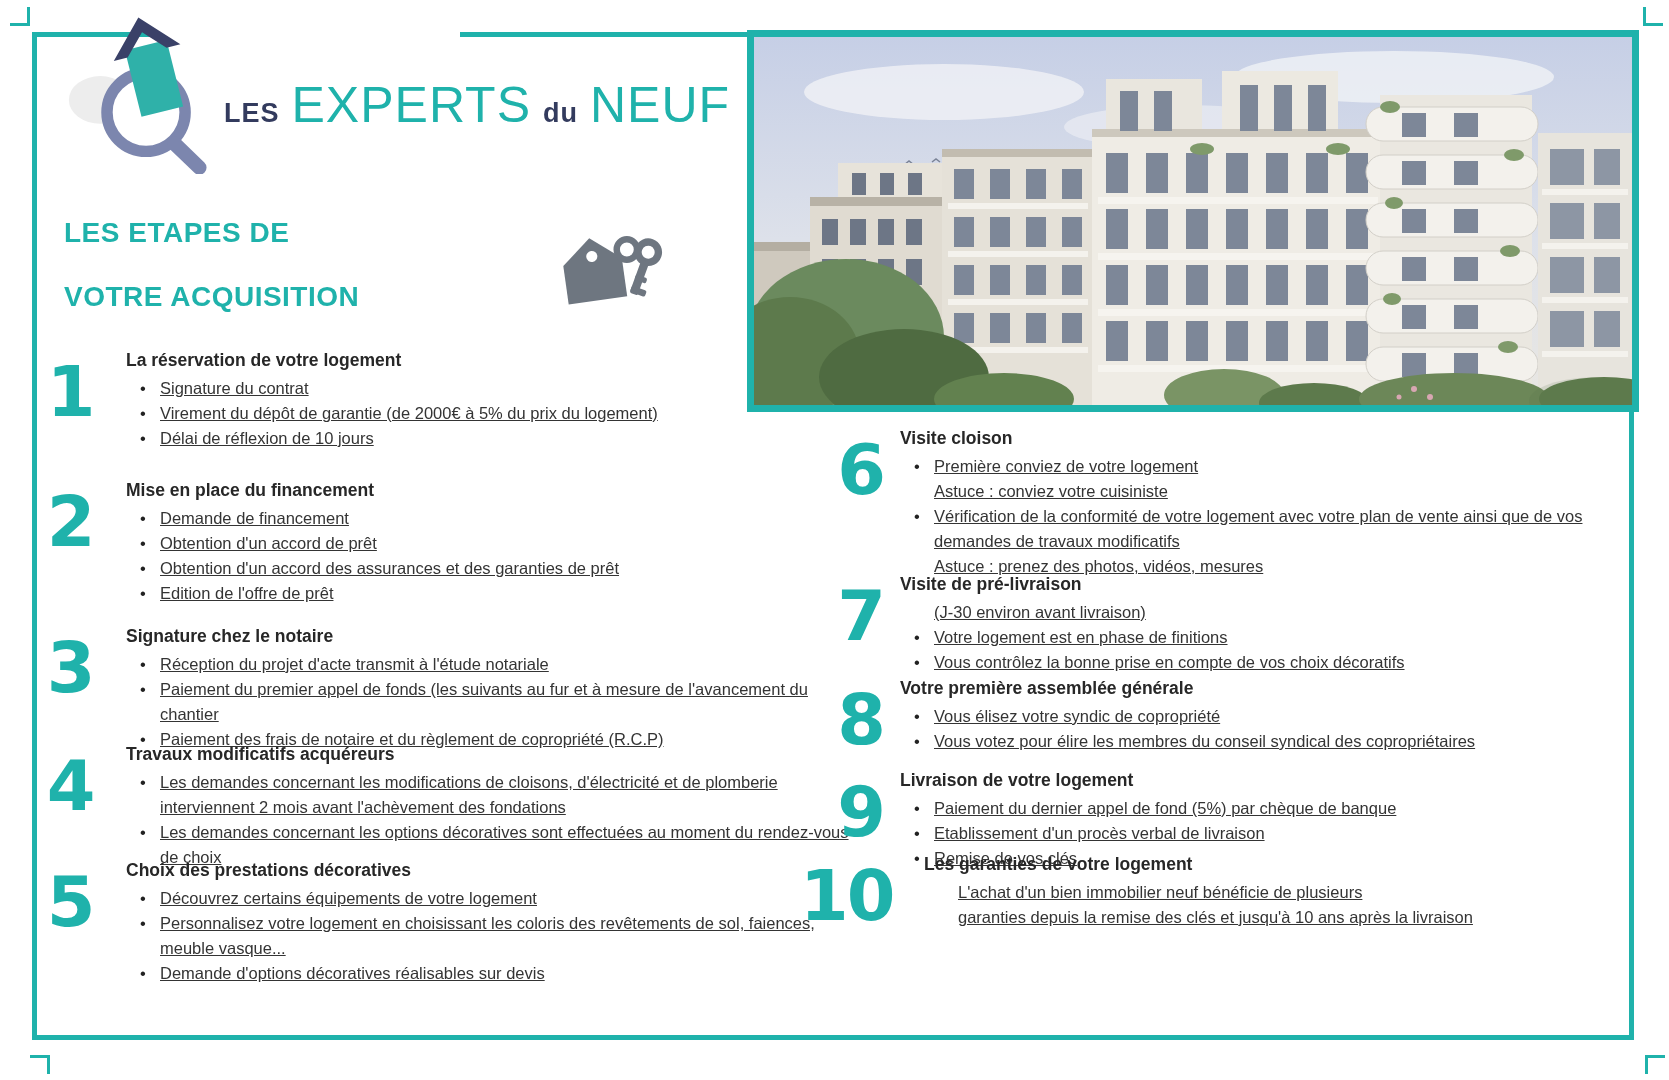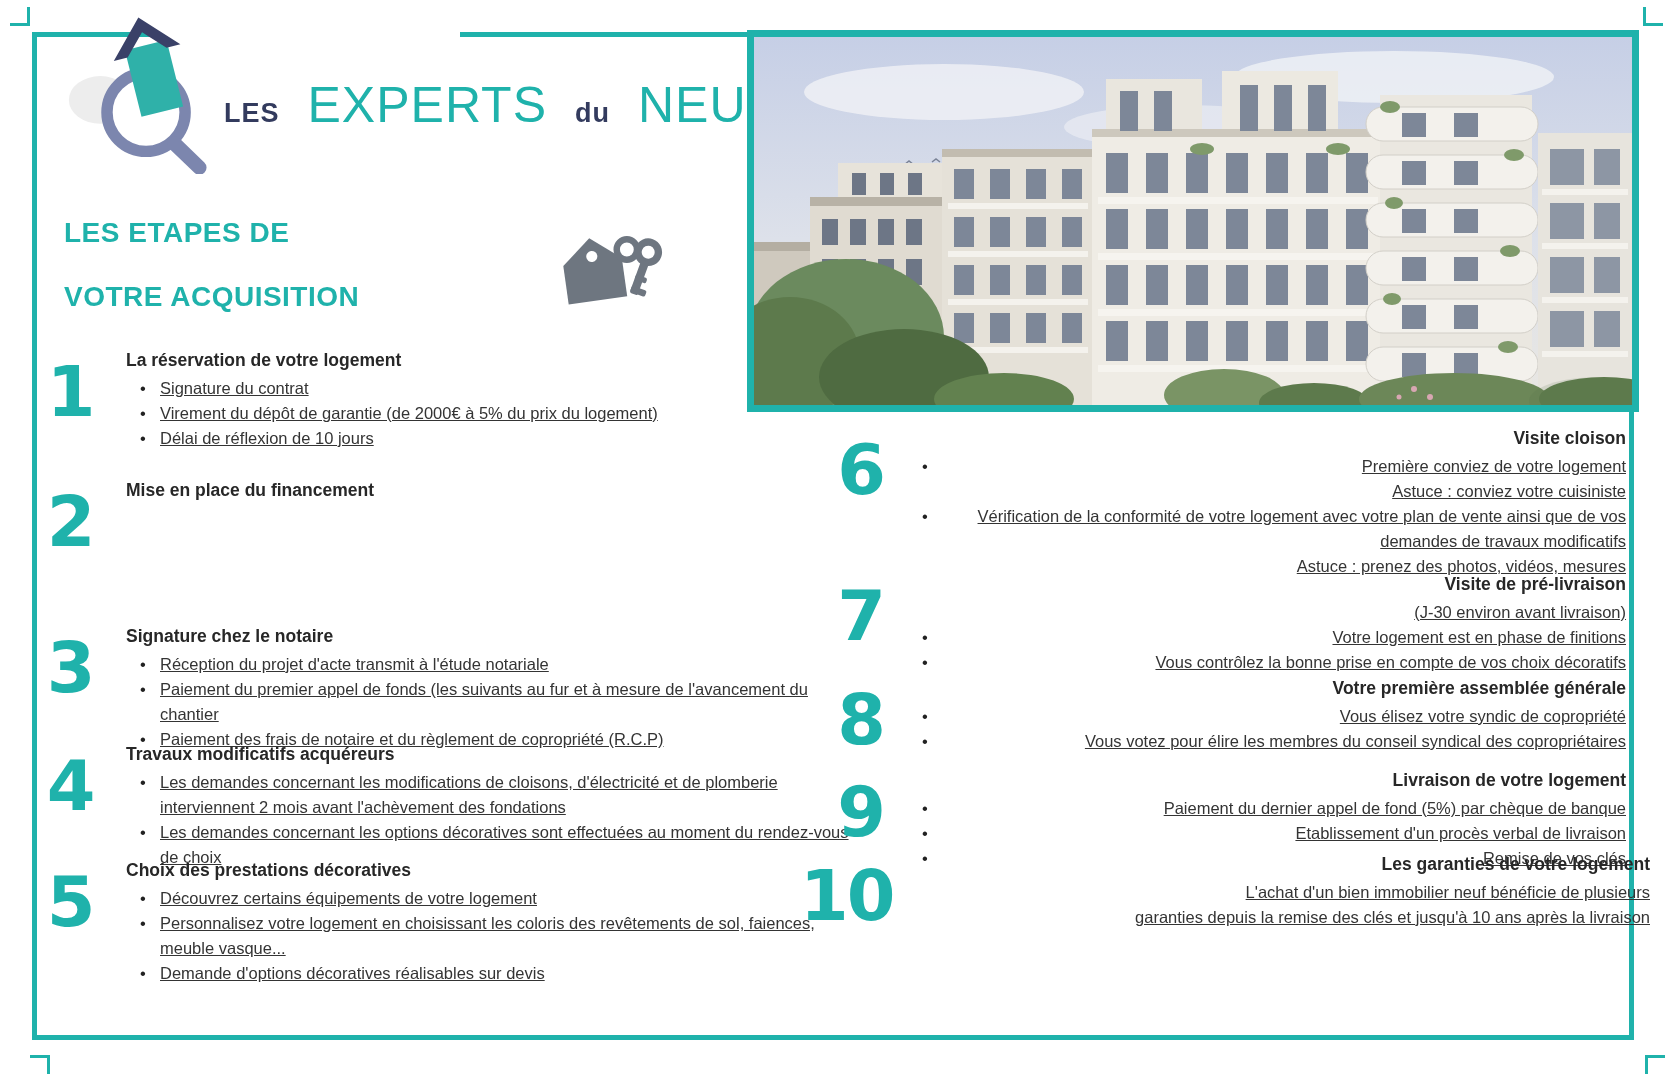--- a/index.html
+++ b/index.html
@@ -13,42 +13,42 @@
   .tick-tl{left:10px;top:7px;border-right:3px solid var(--teal);border-bottom:3px solid var(--teal);}
   .tick-tr{left:1643px;top:7px;border-left:3px solid var(--teal);border-bottom:3px solid var(--teal);}
   .tick-bl{left:30px;top:1055px;border-right:3px solid var(--teal);border-top:3px solid var(--teal);}
   .tick-br{left:1645px;top:1055px;border-left:3px solid var(--teal);border-top:3px solid var(--teal);}
   
   .frame{position:absolute;left:32px;top:32px;width:1602px;height:1008px;
          border:5px solid var(--teal);box-sizing:border-box;}
   .frame-gap{position:absolute;left:150px;top:28px;width:310px;height:14px;background:#fff;}
   
   .logo-graphic{position:absolute;left:66px;top:2px;width:162px;height:172px;}
-  .wordmark{position:absolute;left:224px;top:76px;display:flex;align-items:baseline;gap:28px;white-space:nowrap;}
+  .wordmark{position:absolute;left:224px;top:76px;display:flex;align-items:baseline;gap:12px;white-space:nowrap;}
   .wm-small{font-size:27px;font-weight:700;color:var(--navy);letter-spacing:1px;}
   .wm-big{font-size:50px;font-weight:400;color:var(--teal);letter-spacing:1px;text-align:center;}
   
   .page-title{position:absolute;left:64px;top:201px;font-size:28px;font-weight:700;
               color:var(--teal);line-height:64px;letter-spacing:.5px;}
   .keys-icon{position:absolute;left:553px;top:220px;width:120px;height:95px;}
   
   .photo{position:absolute;left:747px;top:30px;width:892px;height:382px;
          border:7px solid var(--teal);box-sizing:border-box;background:#dfe3ea;}
   .photo svg{display:block;width:100%;height:100%;}
   
   .steps-column{position:absolute;top:0;bottom:0;}
   .col-left{left:42px;width:790px;}
   .col-right{left:800px;width:850px;}
   .step{position:absolute;left:0;display:flex;align-items:flex-start;}
   .step-number{color:var(--teal);font-weight:700;font-size:70px;line-height:72px;margin-top:6px;
                font-family:"DejaVu Sans",sans-serif;letter-spacing:-2px;}
   .col-left .step-number{width:56px;text-align:center;flex:0 0 56px;}
   .col-right .step-number{width:84px;text-align:right;flex:0 0 84px;}
   .col-left .step-content{margin-left:28px;width:724px;}
-  .col-right .step-content{margin-left:24px;width:718px;text-align:right;}
+  .col-right .step-content{margin-left:16px;width:718px;}
   .step-title{font-size:17.5px;font-weight:700;color:#272727;margin-bottom:5px;}
   .step-items{list-style:none;margin:0;padding:0;font-size:16.5px;line-height:25px;text-decoration:underline;}
   .step-items li{position:relative;padding-left:34px;}
   .step-items li.bullet::before{content:"•";position:absolute;left:14px;top:0;color:#222;}
   .step-items li.note::before{content:"";}
 </style>
 </head>
 <body>
 
 <div class="page">
@@ -310,20 +310,26 @@
             <li class="bullet">Signature du contrat</li>
             <li class="bullet">Virement du dépôt de garantie (de 2000€ à 5% du prix du logement)</li>
             <li class="bullet">Délai de réflexion de 10 jours</li>
           </ul>
         </div>
       </div>
       <div class="step" style="top: 480px;">
         <div class="step-number">2</div>
         <div class="step-content">
           <div class="step-title">Mise en place du financement</div>
+          <ul class="step-items">
+            <li class="bullet">Demande de financement</li>
+            <li class="bullet">Obtention d'un accord de prêt</li>
+            <li class="bullet">Obtention d'un accord des assurances et des garanties de prêt</li>
+            <li class="bullet">Edition de l'offre de prêt</li>
+          </ul>
         </div>
       </div>
       <div class="step" style="top: 626px;">
         <div class="step-number">3</div>
         <div class="step-content">
           <div class="step-title">Signature chez le notaire</div>
           <ul class="step-items">
             <li class="bullet">Réception du projet d'acte transmit à l'étude notariale</li>
             <li class="bullet">Paiement du premier appel de fonds (les suivants au fur et à mesure de l'avancement du chantier</li>
             <li class="bullet">Paiement des frais de notaire et du règlement de copropriété (R.C.P)</li>

